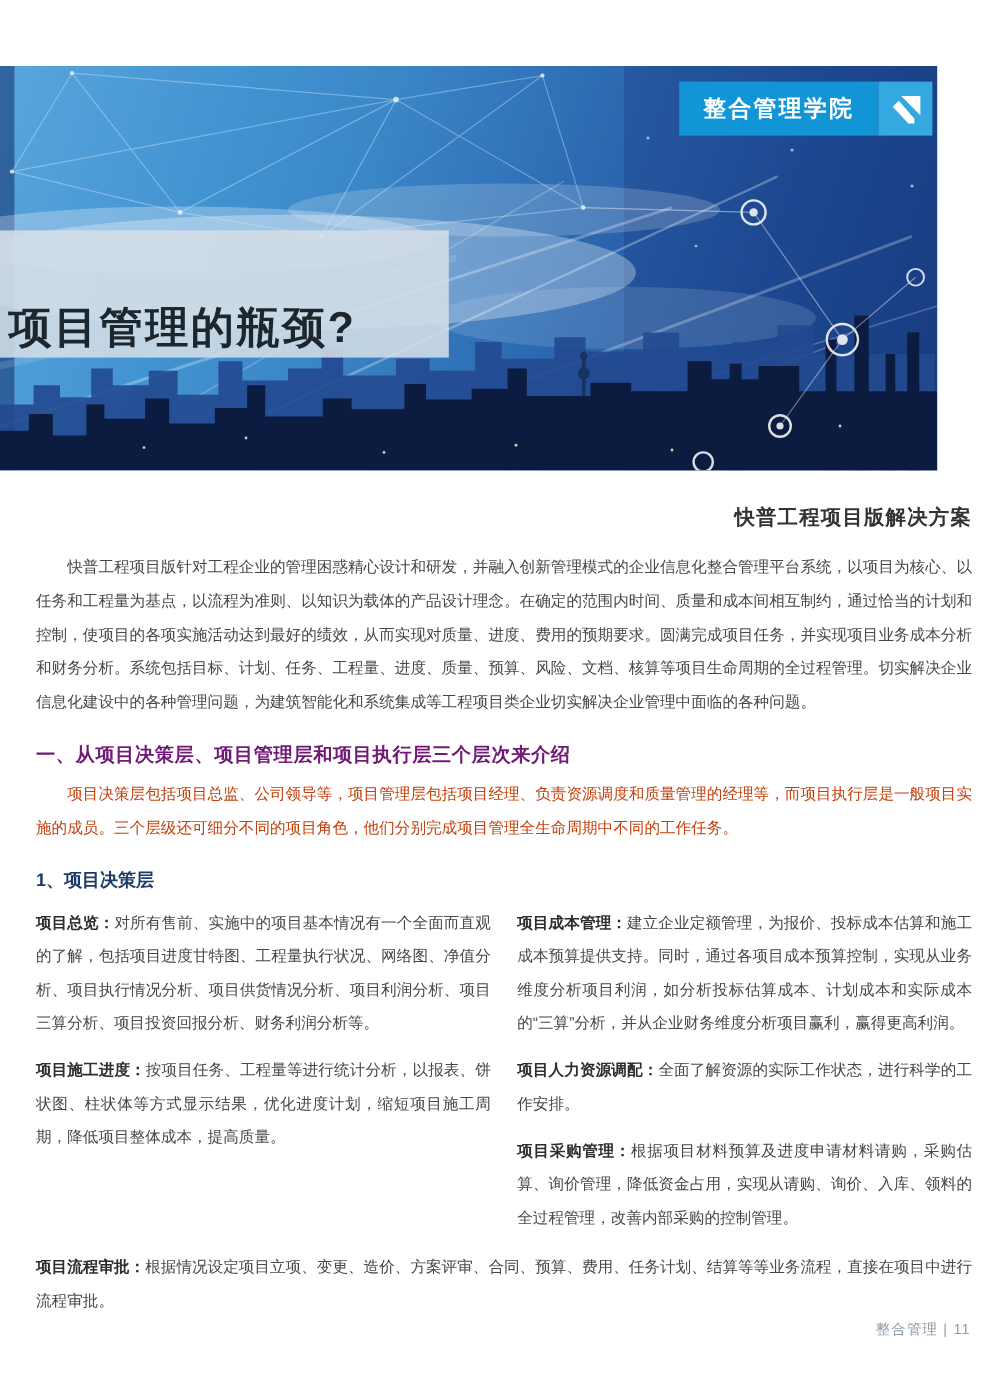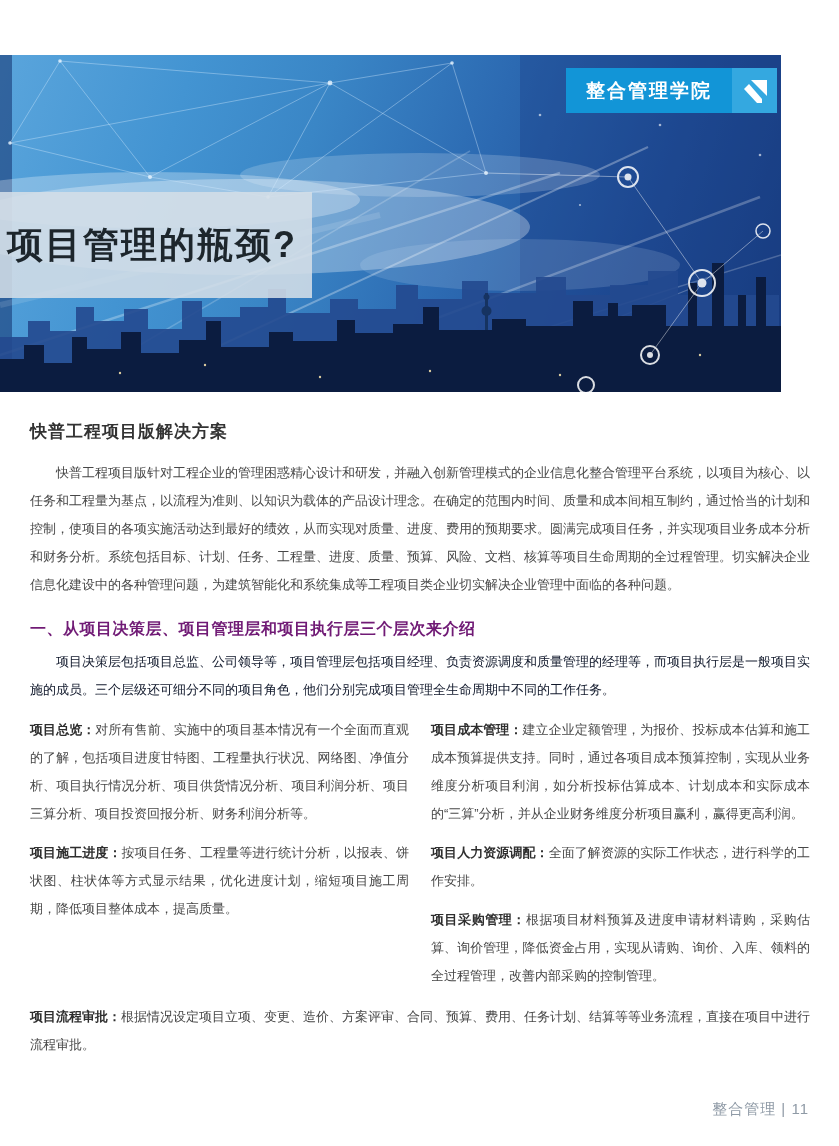--- a/index.html
+++ b/index.html
@@ -8,53 +8,53 @@
     width:839px; height:1146px; background:#ffffff; position:relative; overflow:hidden;
     font-family:"Liberation Sans","DejaVu Sans",sans-serif; color:#404040;
   }
   
   .hero {
     position:absolute; left:0; top:55px; width:781px; height:337px; overflow:hidden;
     background:linear-gradient(108deg,#5aa5dc 0%,#4394d2 22%,#3a86c6 38%,#2c6ab2 58%,#204f98 78%,#173a7c 100%);
   }
   .hero svg.hero-art { position:absolute; left:0; top:0; }
   .hero-title-box {
-    position:absolute; left:0; top:137px; width:312px; height:106px;
-    background:rgba(212,222,231,0.88); display:flex; align-items:center; padding-left:7px;
+    position:absolute; left:0; top:137px; width:374px; height:106px;
+    background:rgba(212,222,231,0.88); display:flex; align-items:flex-end; padding-left:7px;
   }
   .hero-title {
     font-size:36px; font-weight:700; color:#1d262c; letter-spacing:2px;
   }
   .badge {
     position:absolute; top:13px; right:4px; height:45px; display:flex; align-items:stretch;
   }
   .badge-label {
     background:#1295d7; color:#ffffff; font-size:19px; font-weight:700;
     display:flex; align-items:center; padding:0 20px; letter-spacing:2px;
   }
   .badge-logo {
     width:45px; background:#34a8e0; display:flex; align-items:center; justify-content:center;
   }
   
   .content { position:absolute; left:30px; top:392px; width:780px; }
-  .doc-title { text-align:left; font-size:17px; font-weight:700; color:#333333; margin-top:28px; letter-spacing:1px; }
+  .doc-title { text-align:right; font-size:17px; font-weight:700; color:#333333; margin-top:28px; letter-spacing:1px; }
   .intro {
     margin-top:16px; font-size:13px; line-height:28px; color:#474747;
     text-align:justify; text-indent:2em;
   }
   .sec-heading { margin-top:20px; font-size:16px; font-weight:700; color:#701a75; letter-spacing:0.5px; }
-  .sec-para { margin-top:8px; font-size:13px; line-height:28px; color:#0f172a; text-align:justify; text-indent:2em; }
+  .sec-para { margin-top:8px; font-size:13px; line-height:28px; color:#c2410c; text-align:justify; text-indent:2em; }
   .sub-heading { margin-top:20px; font-size:15px; font-weight:700; color:#1b3a66; }
   .columns { margin-top:12px; display:flex; gap:22px; }
   .col { flex:1; }
   .item { font-size:13px; line-height:28px; color:#474747; text-align:justify; margin-bottom:11px; }
   .item b, .full-item b { color:#2e2e2e; }
   .full-item { font-size:13px; line-height:28px; color:#474747; text-align:justify; margin-top:2px; }
   .footer {
-    position:absolute; top:1100px; right:30px; font-size:15px; color:#8f9aa6; letter-spacing:1px;
+    position:absolute; top:1100px; right:30px; font-size:12px; color:#8f9aa6; letter-spacing:1px;
   }
 </style>
 </head>
 <body>
 
 <div class="hero">
   <svg class="hero-art" width="781" height="337" viewBox="0 0 781 337">
 
     <rect x="0" y="0" width="12" height="337" fill="#12306b" opacity="0.55"></rect>
     <rect x="520" y="0" width="261" height="337" fill="#1a3c85" opacity="0.35"></rect>
@@ -154,20 +154,21 @@
 <div class="content">
 
   <h2 class="doc-title">快普工程项目版解决方案</h2>
 
   <p class="intro">快普工程项目版针对工程企业的管理困惑精心设计和研发，并融入创新管理模式的企业信息化整合管理平台系统，以项目为核心、以任务和工程量为基点，以流程为准则、以知识为载体的产品设计理念。在确定的范围内时间、质量和成本间相互制约，通过恰当的计划和控制，使项目的各项实施活动达到最好的绩效，从而实现对质量、进度、费用的预期要求。圆满完成项目任务，并实现项目业务成本分析和财务分析。系统包括目标、计划、任务、工程量、进度、质量、预算、风险、文档、核算等项目生命周期的全过程管理。切实解决企业信息化建设中的各种管理问题，为建筑智能化和系统集成等工程项目类企业切实解决企业管理中面临的各种问题。</p>
 
   <h3 class="sec-heading">一、从项目决策层、项目管理层和项目执行层三个层次来介绍</h3>
 
   <p class="sec-para">项目决策层包括项目总监、公司领导等，项目管理层包括项目经理、负责资源调度和质量管理的经理等，而项目执行层是一般项目实施的成员。三个层级还可细分不同的项目角色，他们分别完成项目管理全生命周期中不同的工作任务。</p>
 
+  <h4 class="sub-heading">1、项目决策层</h4>
 
   <div class="columns">
     <div class="col">
       <p class="item"><b>项目总览：</b><span>对所有售前、实施中的项目基本情况有一个全面而直观的了解，包括项目进度甘特图、工程量执行状况、网络图、净值分析、项目执行情况分析、项目供货情况分析、项目利润分析、项目三算分析、项目投资回报分析、财务利润分析等。</span></p>
       <p class="item"><b>项目施工进度：</b><span>按项目任务、工程量等进行统计分析，以报表、饼状图、柱状体等方式显示结果，优化进度计划，缩短项目施工周期，降低项目整体成本，提高质量。</span></p>
     </div>
     <div class="col">
       <p class="item"><b>项目成本管理：</b><span>建立企业定额管理，为报价、投标成本估算和施工成本预算提供支持。同时，通过各项目成本预算控制，实现从业务维度分析项目利润，如分析投标估算成本、计划成本和实际成本的“三算”分析，并从企业财务维度分析项目赢利，赢得更高利润。</span></p>
       <p class="item"><b>项目人力资源调配：</b><span>全面了解资源的实际工作状态，进行科学的工作安排。</span></p>
       <p class="item"><b>项目采购管理：</b><span>根据项目材料预算及进度申请材料请购，采购估算、询价管理，降低资金占用，实现从请购、询价、入库、领料的全过程管理，改善内部采购的控制管理。</span></p>

